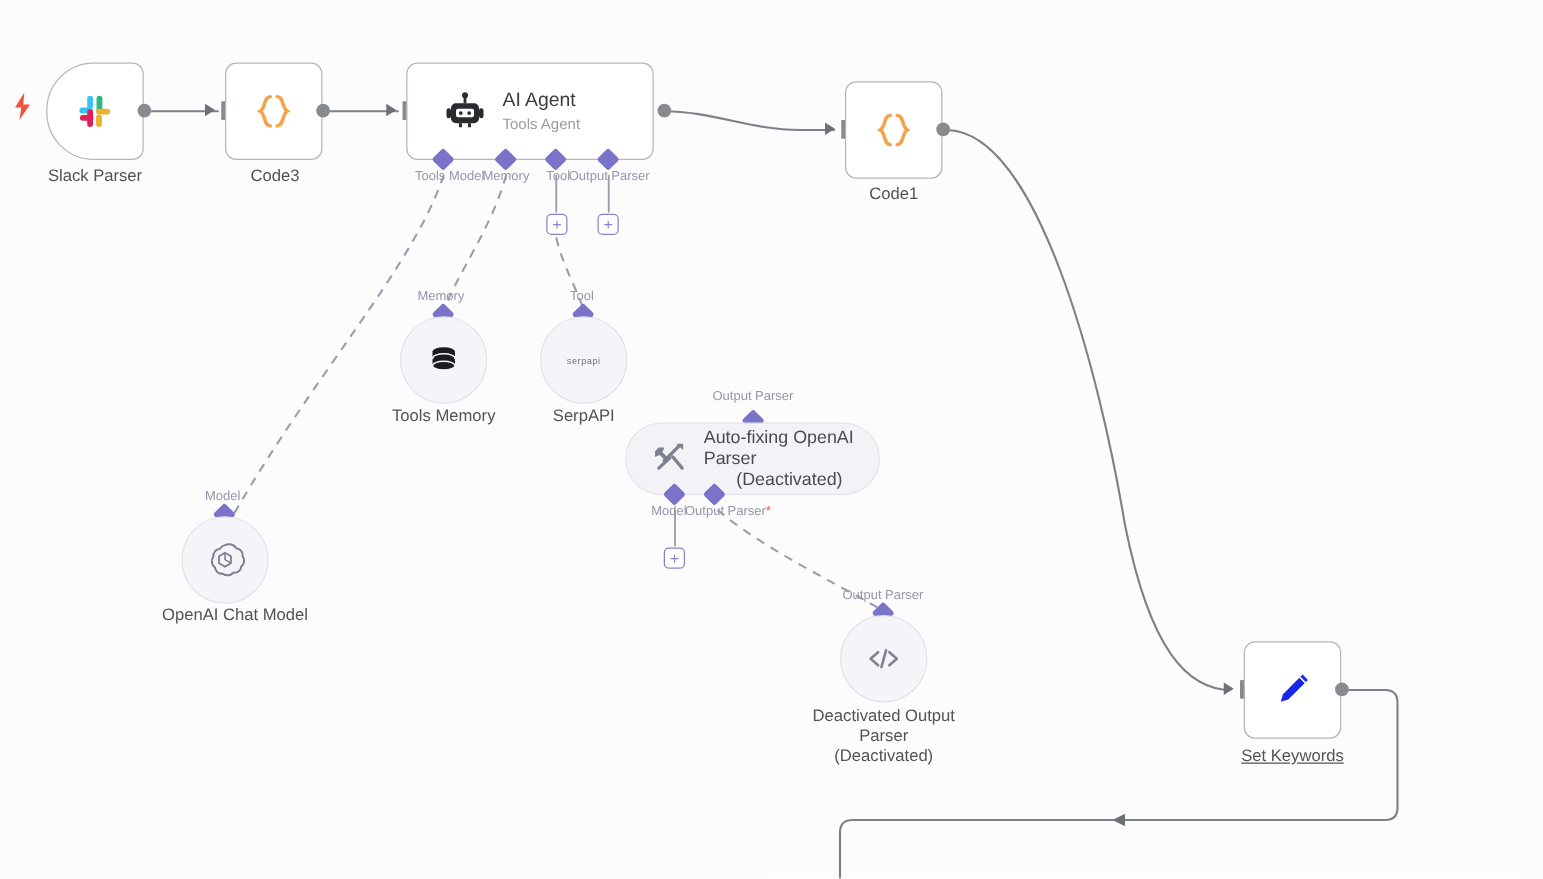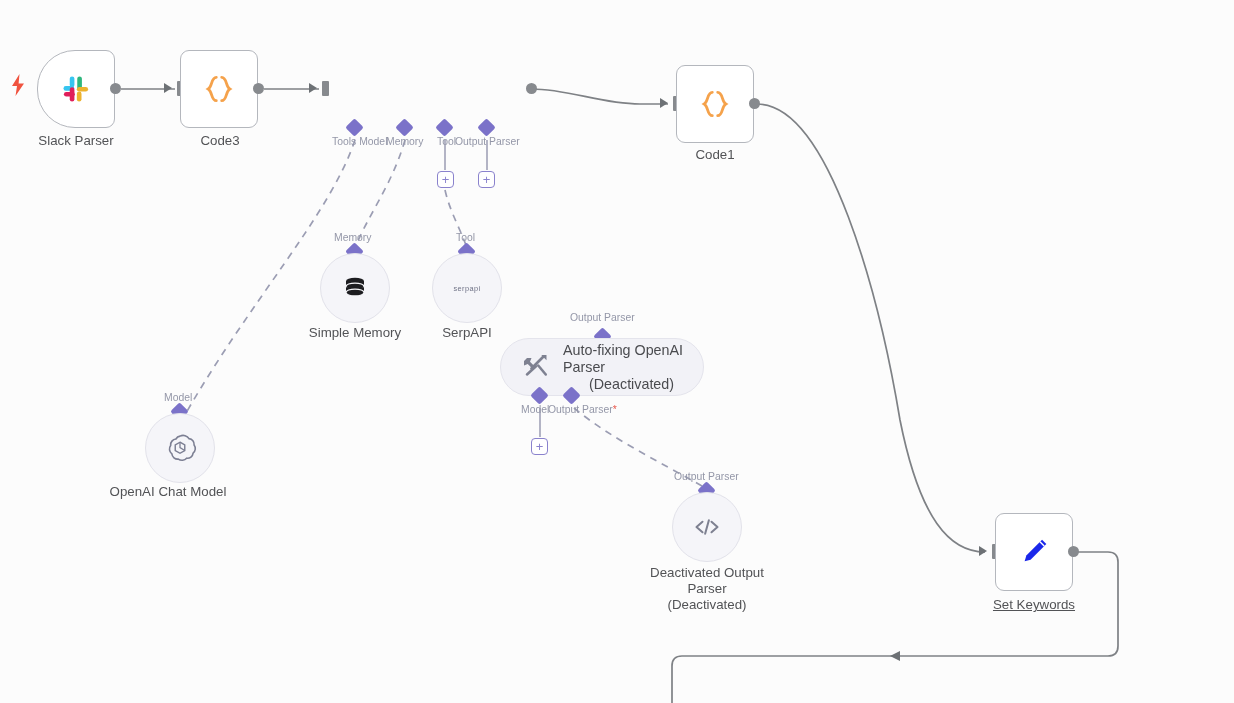--- a/index.html
+++ b/index.html
@@ -230,20 +230,40 @@
         <path d="M17 7 C11 7 13 17 8 20 C13 23 11 33 17 33" stroke="#f5a24b" stroke-width="3.1" fill="none" stroke-linecap="round"></path>
         <path d="M23 7 C29 7 27 17 32 20 C27 23 29 33 23 33" stroke="#f5a24b" stroke-width="3.1" fill="none" stroke-linecap="round"></path>
       </svg>
     </div>
   </div>
   <div class="port-round" style="left:253px;top:83px;"></div>
   <div class="node-label" style="left:150px;top:133px;width:140px;">Code3</div>
 
   <div class="arrow-in" style="left:309px;top:83px;"></div>
   <div class="port-in" style="left:322px;top:81px;"></div>
+  <div class="node-wide" style="left:325px;top:50px;">
+    <div class="icon-box" style="margin-right:14px;">
+      <svg viewBox="0 0 40 40" width="32" height="32">
+        <rect x="6" y="12" width="28" height="20" rx="5" fill="#2b2b2f"></rect>
+        <rect x="18.6" y="4" width="2.8" height="8" fill="#2b2b2f"></rect>
+        <circle cx="20" cy="4" r="3" fill="#2b2b2f"></circle>
+        <rect x="1.5" y="17" width="4.5" height="10" rx="2.2" fill="#2b2b2f"></rect>
+        <rect x="34" y="17" width="4.5" height="10" rx="2.2" fill="#2b2b2f"></rect>
+        <rect x="11" y="17.5" width="18" height="8.5" rx="2" fill="#ffffff"></rect>
+        <circle cx="15.8" cy="21.8" r="1.9" fill="#2b2b2f"></circle>
+        <circle cx="24.2" cy="21.8" r="1.9" fill="#2b2b2f"></circle>
+        <rect x="14" y="32" width="3" height="4" fill="#2b2b2f"></rect>
+        <rect x="23" y="32" width="3" height="4" fill="#2b2b2f"></rect>
+      </svg>
+    </div>
+    <div>
+      <div class="wide-title">AI Agent</div>
+      <div class="wide-sub">Tools Agent</div>
+    </div>
+  </div>
   <div class="port-round" style="left:526px;top:83px;"></div>
 
   <div class="diamond" style="left:348px;top:121px;"></div>
   <div class="port-label" style="left:332px;top:136px;">Tools Model</div>
 
   <div class="diamond" style="left:398px;top:121px;"></div>
   <div class="port-label" style="left:386px;top:136px;">Memory</div>
 
   <div class="diamond" style="left:438px;top:121px;"></div>
   <div class="port-label" style="left:437px;top:136px;">Tool</div>
@@ -284,36 +304,36 @@
   <div class="diamond" style="left:173px;top:405px;"></div>
   <div class="node-sub" style="left:145px;top:413px;">
     <div class="icon-box">
       <svg viewBox="0 0 40 40" width="34" height="34">
         <path d="M20 6 C24 4 28.6 5.6 30.6 9 C34.4 9.4 37 12.6 36.6 16.4 C38.8 19.4 38.4 23.8 35.4 26 C35 29.8 31.6 32.6 27.8 32 C25.4 34.8 21 35.2 18 33 C14.2 33.4 10.8 30.6 10.4 26.8 C7.4 24.6 6.6 20.2 9 17 C8.6 13.2 11.4 9.8 15.2 9.4 C16.4 7.4 18 6.4 20 6 Z" fill="none" stroke="#7c7f93" stroke-width="1.9"></path>
         <path d="M20 13.2 L25.6 16.4 L25.6 23 L20 26.2 L14.4 23 L14.4 16.4 Z" fill="none" stroke="#7c7f93" stroke-width="1.7"></path>
         <path d="M20 13.2 L20 19.6 L25.6 23" fill="none" stroke="#7c7f93" stroke-width="1.5"></path>
       </svg>
     </div>
   </div>
-  <div class="node-label" style="left:88px;top:484px;width:160px;text-align:center;">OpenAI Chat Model</div>
+  <div class="node-label" style="left:108px;top:484px;width:160px;text-align:center;">OpenAI Chat Model</div>
 
   <div class="port-label" style="left:334px;top:232px;">Memory</div>
   <div class="diamond" style="left:348px;top:245px;"></div>
   <div class="node-sub" style="left:320px;top:253px;">
     <div class="icon-box">
       <svg viewBox="0 0 40 40" width="30" height="30">
         <ellipse cx="20" cy="11" rx="12" ry="4.6" fill="#1c1c20"></ellipse>
         <rect x="8" y="11" width="24" height="7" fill="#1c1c20"></rect>
         <ellipse cx="20" cy="18" rx="12" ry="4.6" fill="#1c1c20" stroke="#f5f5f9" stroke-width="1.6"></ellipse>
         <rect x="8" y="19" width="24" height="7" fill="#1c1c20"></rect>
         <ellipse cx="20" cy="26" rx="12" ry="4.6" fill="#1c1c20" stroke="#f5f5f9" stroke-width="1.6"></ellipse>
       </svg>
     </div>
   </div>
-  <div class="node-label" style="left:280px;top:325px;width:150px;">Simple Memory</div>
+  <div class="node-label" style="left:280px;top:325px;width:150px;">Tools Memory</div>
 
   <div class="port-label" style="left:456px;top:232px;">Tool</div>
   <div class="diamond" style="left:460px;top:245px;"></div>
   <div class="node-sub" style="left:432px;top:253px;">
     <div style="font-size:7.4px;color:#6f7286;letter-spacing:0.4px;">serpapi</div>
   </div>
   <div class="node-label" style="left:397px;top:325px;width:140px;">SerpAPI</div>
 
   <div class="port-label" style="left:570px;top:312px;">Output Parser</div>
   <div class="diamond" style="left:596px;top:330px;"></div>

